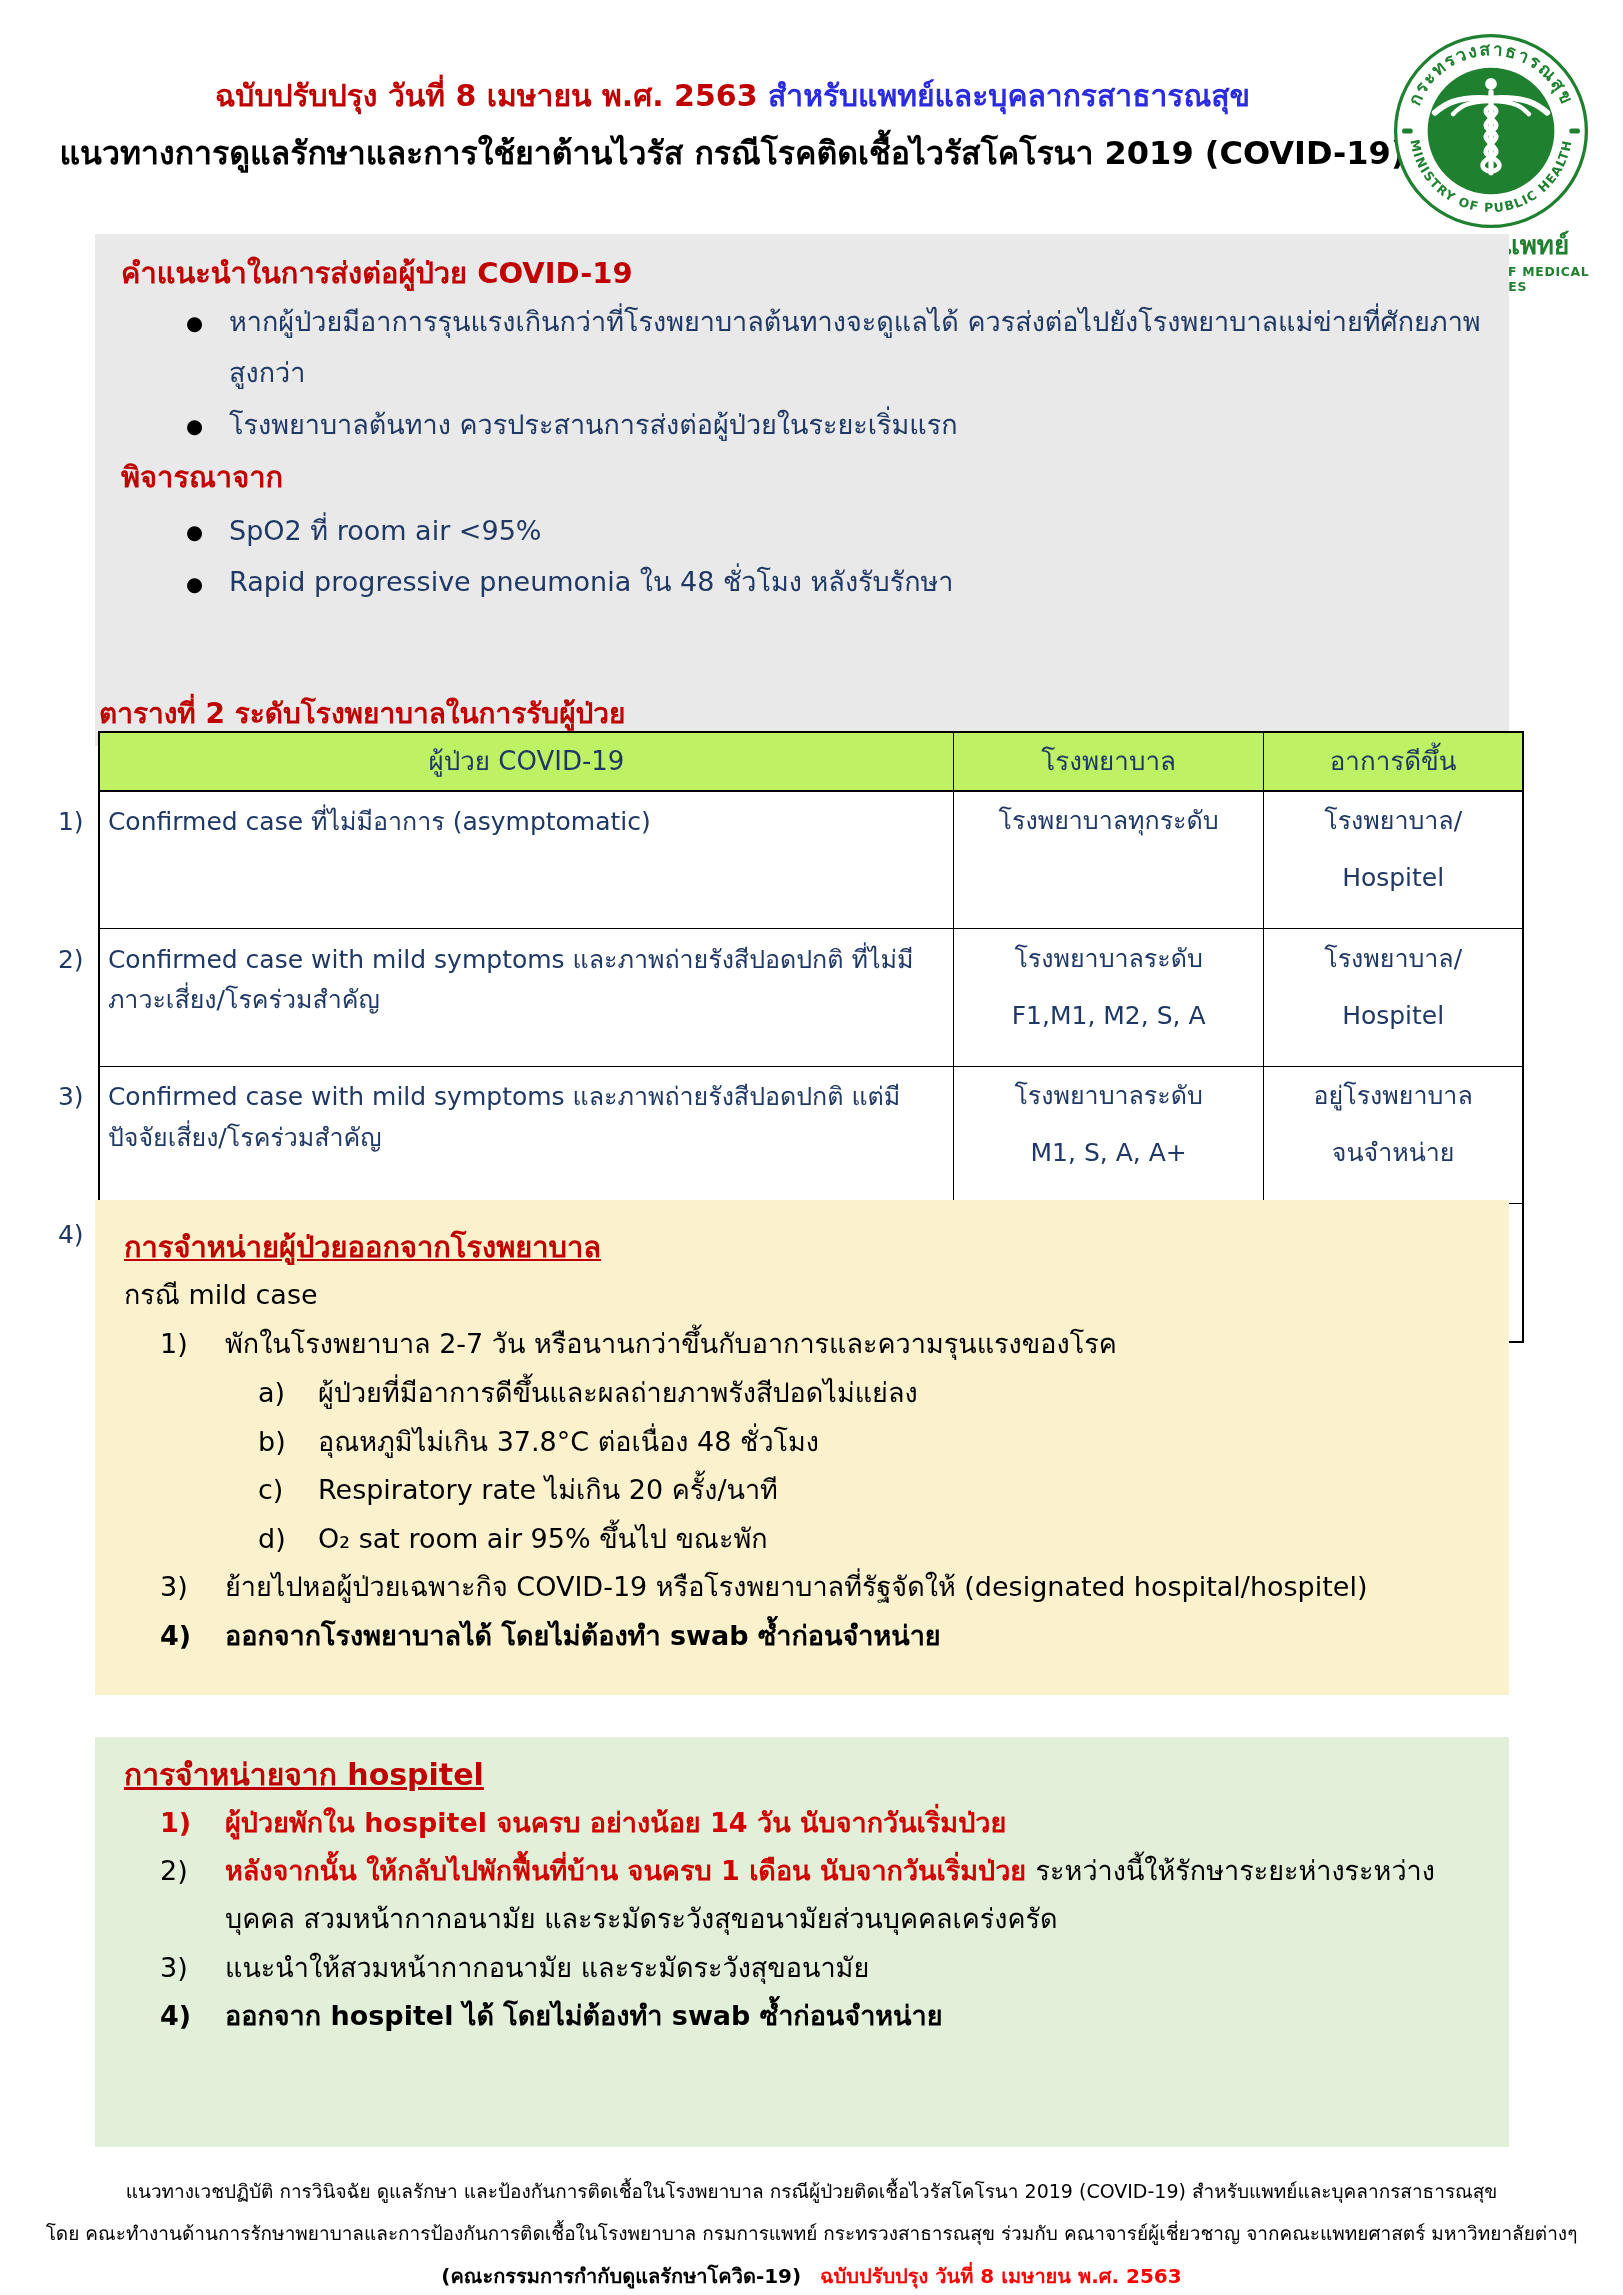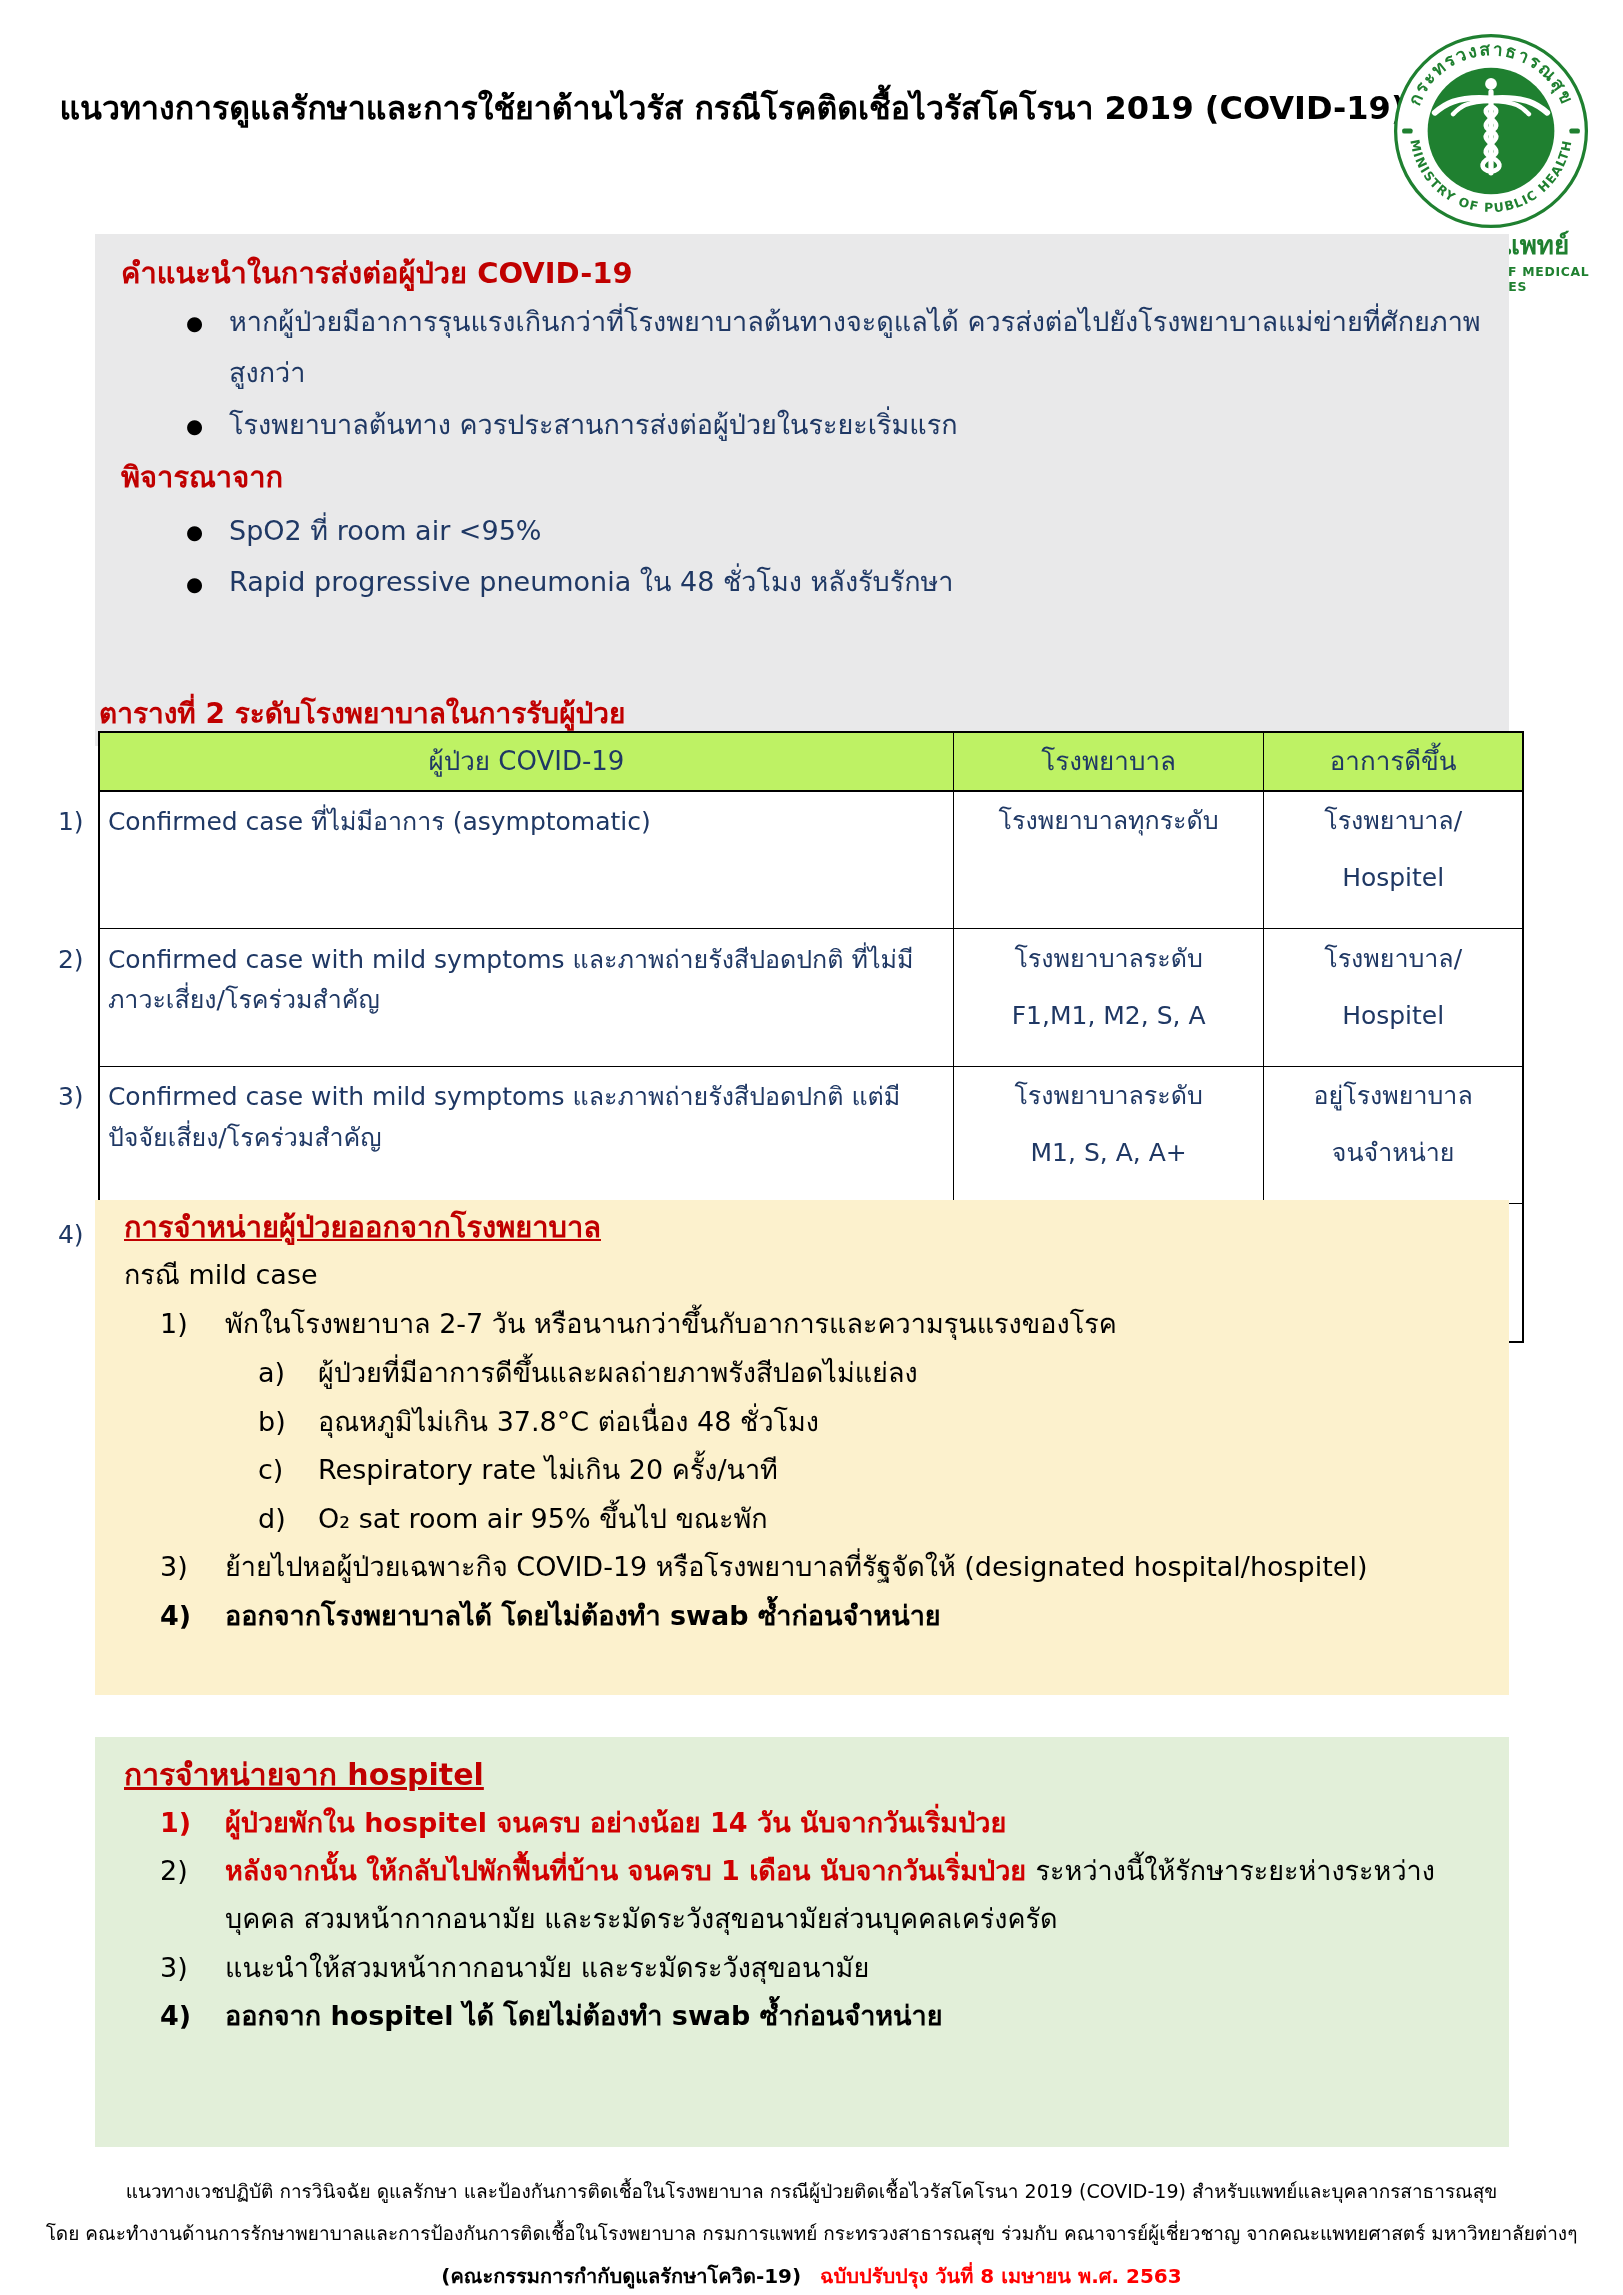--- a/index.html
+++ b/index.html
@@ -48,21 +48,21 @@
     background:#bef264; font-weight:normal; font-size:26px;
     padding:6.5px 5.2px 9.2px; border-bottom:2px solid #000; text-align:center;
   }
   table.lvl td { font-size:25px; vertical-align:top; padding:10.5px 7.9px 11.8px; line-height:1.62; }
   td.c1 { padding-left:85px; text-indent:-50px; }
   td.c1 .num { display:inline-block; width:50px; text-indent:0; }
   td.c2, td.c3 { text-align:center; }
   td.c2 div, td.c3 div { line-height:1.5; margin-bottom:19.6px; }
 
   
-  .yellow-box { top:1200px; height:495px; background:#FCF1CD; padding:4px 29px; }
+  .yellow-box { top:1200px; height:495px; background:#FCF1CD; padding:24px 29px; }
   .yellow-box .intro { font-size:27px; line-height:1.85; color:#000; }
   .item { margin-left:36px; padding-left:65px; text-indent:-65px; font-size:27px; line-height:1.8; color:#000; }
   .item .inum { display:inline-block; width:65px; text-indent:0; }
   .sub { margin-left:134px; padding-left:60px; text-indent:-60px; font-size:27px; line-height:1.8; color:#000; }
   .sub .inum { display:inline-block; width:60px; text-indent:0; }
   .bold { font-weight:bold; }
 
   
   .green-box { top:1737px; height:410px; background:#E2EFD9; padding:14.4px 29px; }
   .green-box .box-title { font-size:30px; }
@@ -76,20 +76,24 @@
   .footer .f1, .footer .f2 { font-size:19px; line-height:2.2; white-space:nowrap; }
   .footer .f3 { font-size:20px; font-weight:bold; line-height:2.1; }
   .footer .f3 .fred { color:#FF0000; margin-left:11.8px; }
 </style>
 </head>
 <body>
 
 <div class="page">
 
   <div class="title-wrap">
+    <div class="t1">
+      <span class="red">ฉบับปรับปรุง วันที่ 8 เมษายน พ.ศ. 2563</span>
+      <span class="blue">สำหรับแพทย์และบุคลากรสาธารณสุข</span>
+    </div>
     <div class="t2">แนวทางการดูแลรักษาและการใช้ยาต้านไวรัส กรณีโรคติดเชื้อไวรัสโคโรนา 2019 (COVID-19)</div>
   </div>
 
   <div class="logo">
     <svg width="196" height="196" viewBox="0 0 300 300">
       <circle cx="150" cy="150" r="146" fill="#ffffff" stroke="#1F8030" stroke-width="5"></circle>
       <defs>
         <path id="arcTop" d="M 34 150 A 116 116 0 0 1 266 150" fill="none"></path>
         <path id="arcBot" d="M 26 150 A 124 124 0 0 0 274 150" fill="none"></path>
       </defs>

